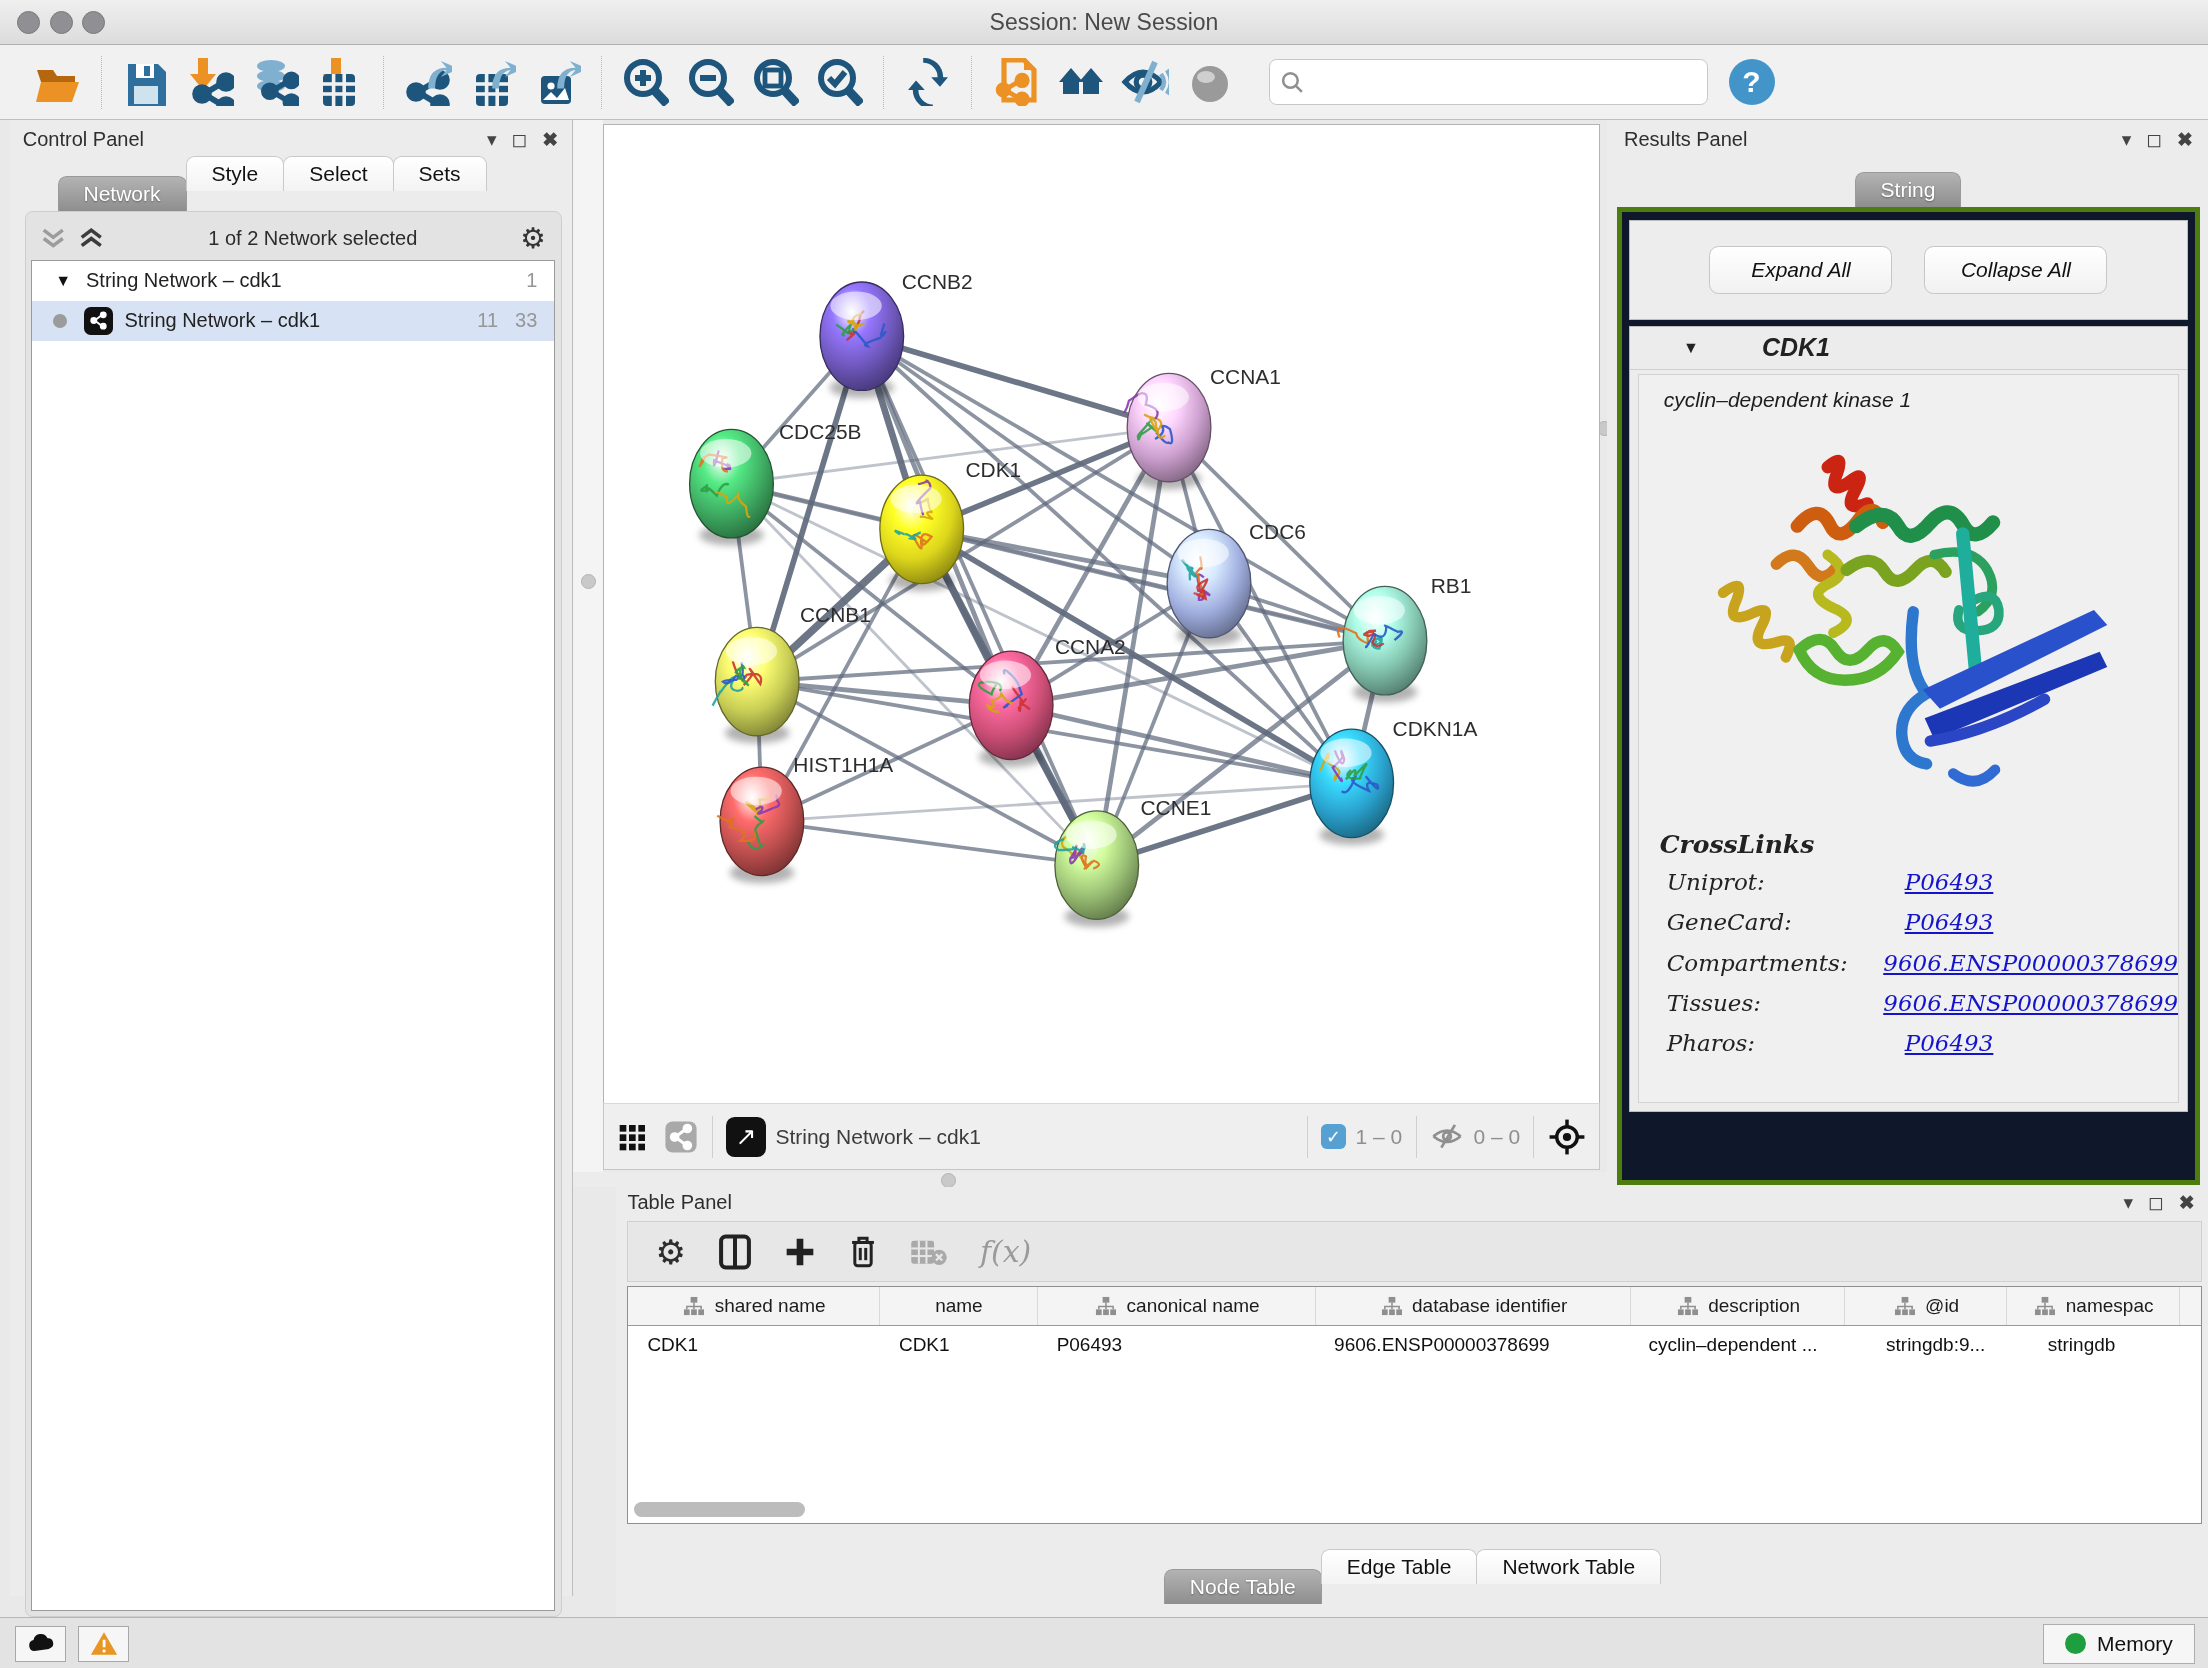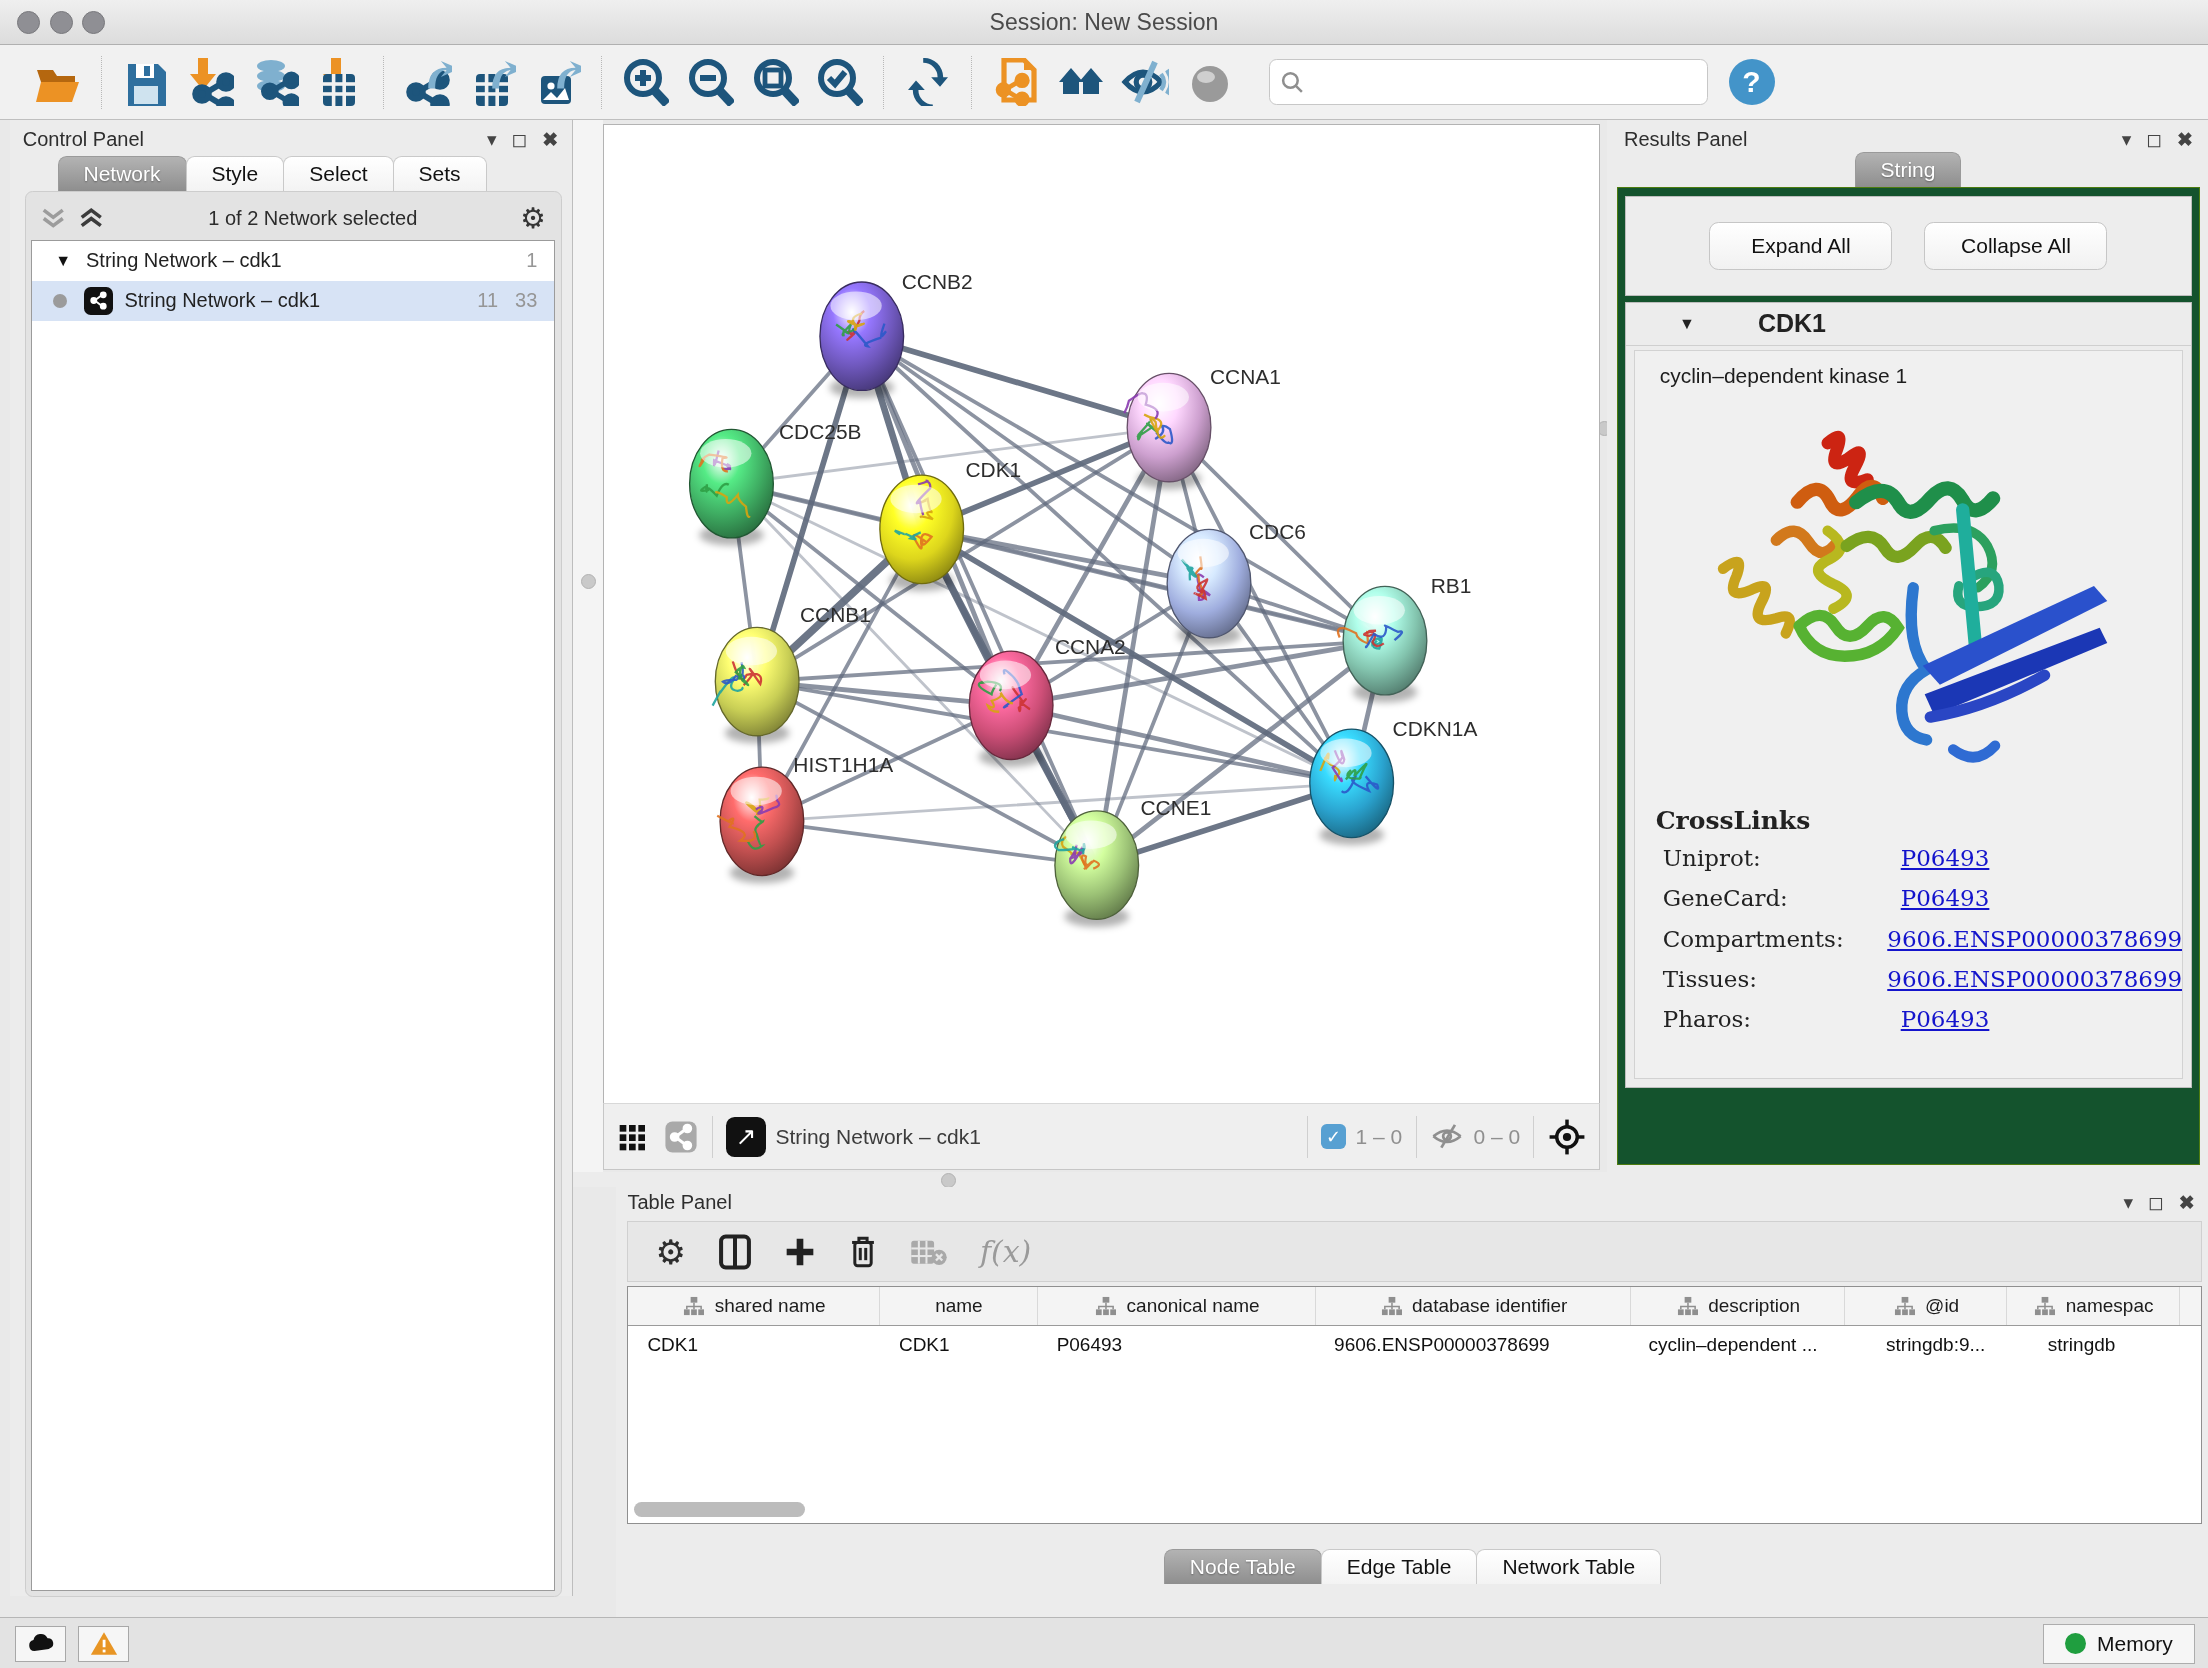--- a/index.html
+++ b/index.html
@@ -19,21 +19,21 @@
   .searchwrap{margin-left:27px;width:418px;height:44px;background:#fff;border:1.9px solid #c7c7c7;
     border-radius:7.6px;display:flex;align-items:center;padding:0 9.5px;}
   .searchwrap input{border:none;outline:none;flex:1;font-size:21px;font-family:inherit;background:transparent;}
   
   .ptitle{font-size:20px;color:#2e2e2e;}
   .picons{display:flex;gap:15px;align-items:center;color:#333;}
   .picon{font-size:19px;line-height:1;color:#444;}
   .tabbar{display:flex;}
   .tab{height:34px;line-height:34px;padding:0 25px;font-size:21px;background:linear-gradient(#ffffff,#f3f3f3);
     border:1px solid #c9c9c9;border-bottom:none;border-radius:8.6px 8.6px 0 0;margin-right:-1px;color:#111;}
-  .tab.sel{background:linear-gradient(#b3b3b3,#8e8e8e);color:#fff;text-shadow:0 1px 1.9px rgba(0,0,0,.35);border-color:#9a9a9a;}
+  .tab.sel{background:linear-gradient(#b3b3b3,#8e8e8e);color:#fff;text-shadow:0 1px 1.9px rgba(0,0,0,.35);border-color:#9a9a9a;margin-top:20px;}
   
   .cpanel{position:absolute;left:9.5px;top:120px;width:563px;height:1476px;background:#ececec;
     border-right:1px solid #bdbdbd;box-sizing:border-box;}
   .cphead{display:flex;justify-content:space-between;align-items:center;padding:7.6px 13.3px 1.9px 13.3px;}
   .cptabs{margin:3.8px 0 0 48px;}
   .cpbox{margin:0 9.5px 0 15px;background:#e3e3e3;border:1px solid #cdcdcd;border-radius:7.6px;height:1406px;box-sizing:border-box;padding:5.7px;}
   .cpstatus{display:flex;align-items:center;height:42px;}
   .cpstatus .txt{flex:1;text-align:center;font-size:20px;color:#2c2c2c;}
   .treebox{background:#fff;border:1px solid #9b9b9b;height:1351px;box-sizing:border-box;overflow:hidden;}
   .trow{display:flex;align-items:center;height:40px;font-size:20px;}
@@ -51,21 +51,21 @@
   .netname{font-size:21px;color:#3c3c3c;flex:1;margin-left:9.5px;}
   .counts{display:flex;align-items:center;gap:9.5px;color:#8f8f8f;font-size:21px;}
   .chk{width:25px;height:25px;border-radius:5.7px;background:#57a0d2;display:flex;align-items:center;justify-content:center;color:#fff;font-size:18px;}
   .blackbtn{width:40px;height:40px;border-radius:8.6px;background:#111;display:flex;align-items:center;justify-content:center;color:#fff;font-size:25px;}
   .hsplit{position:absolute;left:573px;top:1172px;width:1636px;height:15px;background:#ececec;}
   .handledot{position:absolute;width:13.3px;height:13.3px;border-radius:50%;background:#c9c9c9;border:1px solid #b2b2b2;}
   
   .rpanel{position:absolute;left:1607px;top:120px;width:601px;height:1052px;background:#ececec;box-sizing:border-box;}
   .rphead{display:flex;justify-content:space-between;align-items:center;padding:7.6px 15px 0 17px;}
   .rptabs{display:flex;justify-content:center;margin-top:1.9px;}
-  .rpcontent{margin:0 7.6px 0 9.5px;background:#14532d;border:1px solid #4d7c0f;height:978px;box-sizing:border-box;padding:7.6px;}
+  .rpcontent{margin:0 7.6px 0 9.5px;background:#0f172a;border:5px solid #4d7c0f;height:978px;box-sizing:border-box;padding:7.6px;font-style:italic;}
   .rbtnbox{border:1px solid #bdbdbd;background:#ededed;padding:25px 0;display:flex;justify-content:center;gap:32px;}
   .rbtn{min-width:181px;height:46px;background:linear-gradient(#ffffff,#f1f1f1);border:1px solid #c6c6c6;
     border-radius:9.5px;font-size:21px;display:flex;align-items:center;justify-content:center;color:#111;}
   .protbox{border:1px solid #bdbdbd;margin-top:5.7px;height:786px;box-sizing:border-box;background:#ececec;}
   .prothead{display:flex;align-items:center;height:42px;border-bottom:1px solid #cfcfcf;}
   .protname{font-size:25px;font-weight:bold;margin-left:63px;}
   .protinner{background:#f0f0f0;border:1px solid #d2d2d2;margin:3.8px 7.6px;height:729px;box-sizing:border-box;overflow:hidden;}
   .protdesc{font-size:21px;color:#1d1d1d;margin:13.3px 0 0 25px;}
   .xlinks{font-family:"DejaVu Serif","Liberation Serif",serif;margin:7.6px 0 0 21px;}
   .xhead{font-size:25px;font-weight:bold;margin-bottom:9.5px;}

